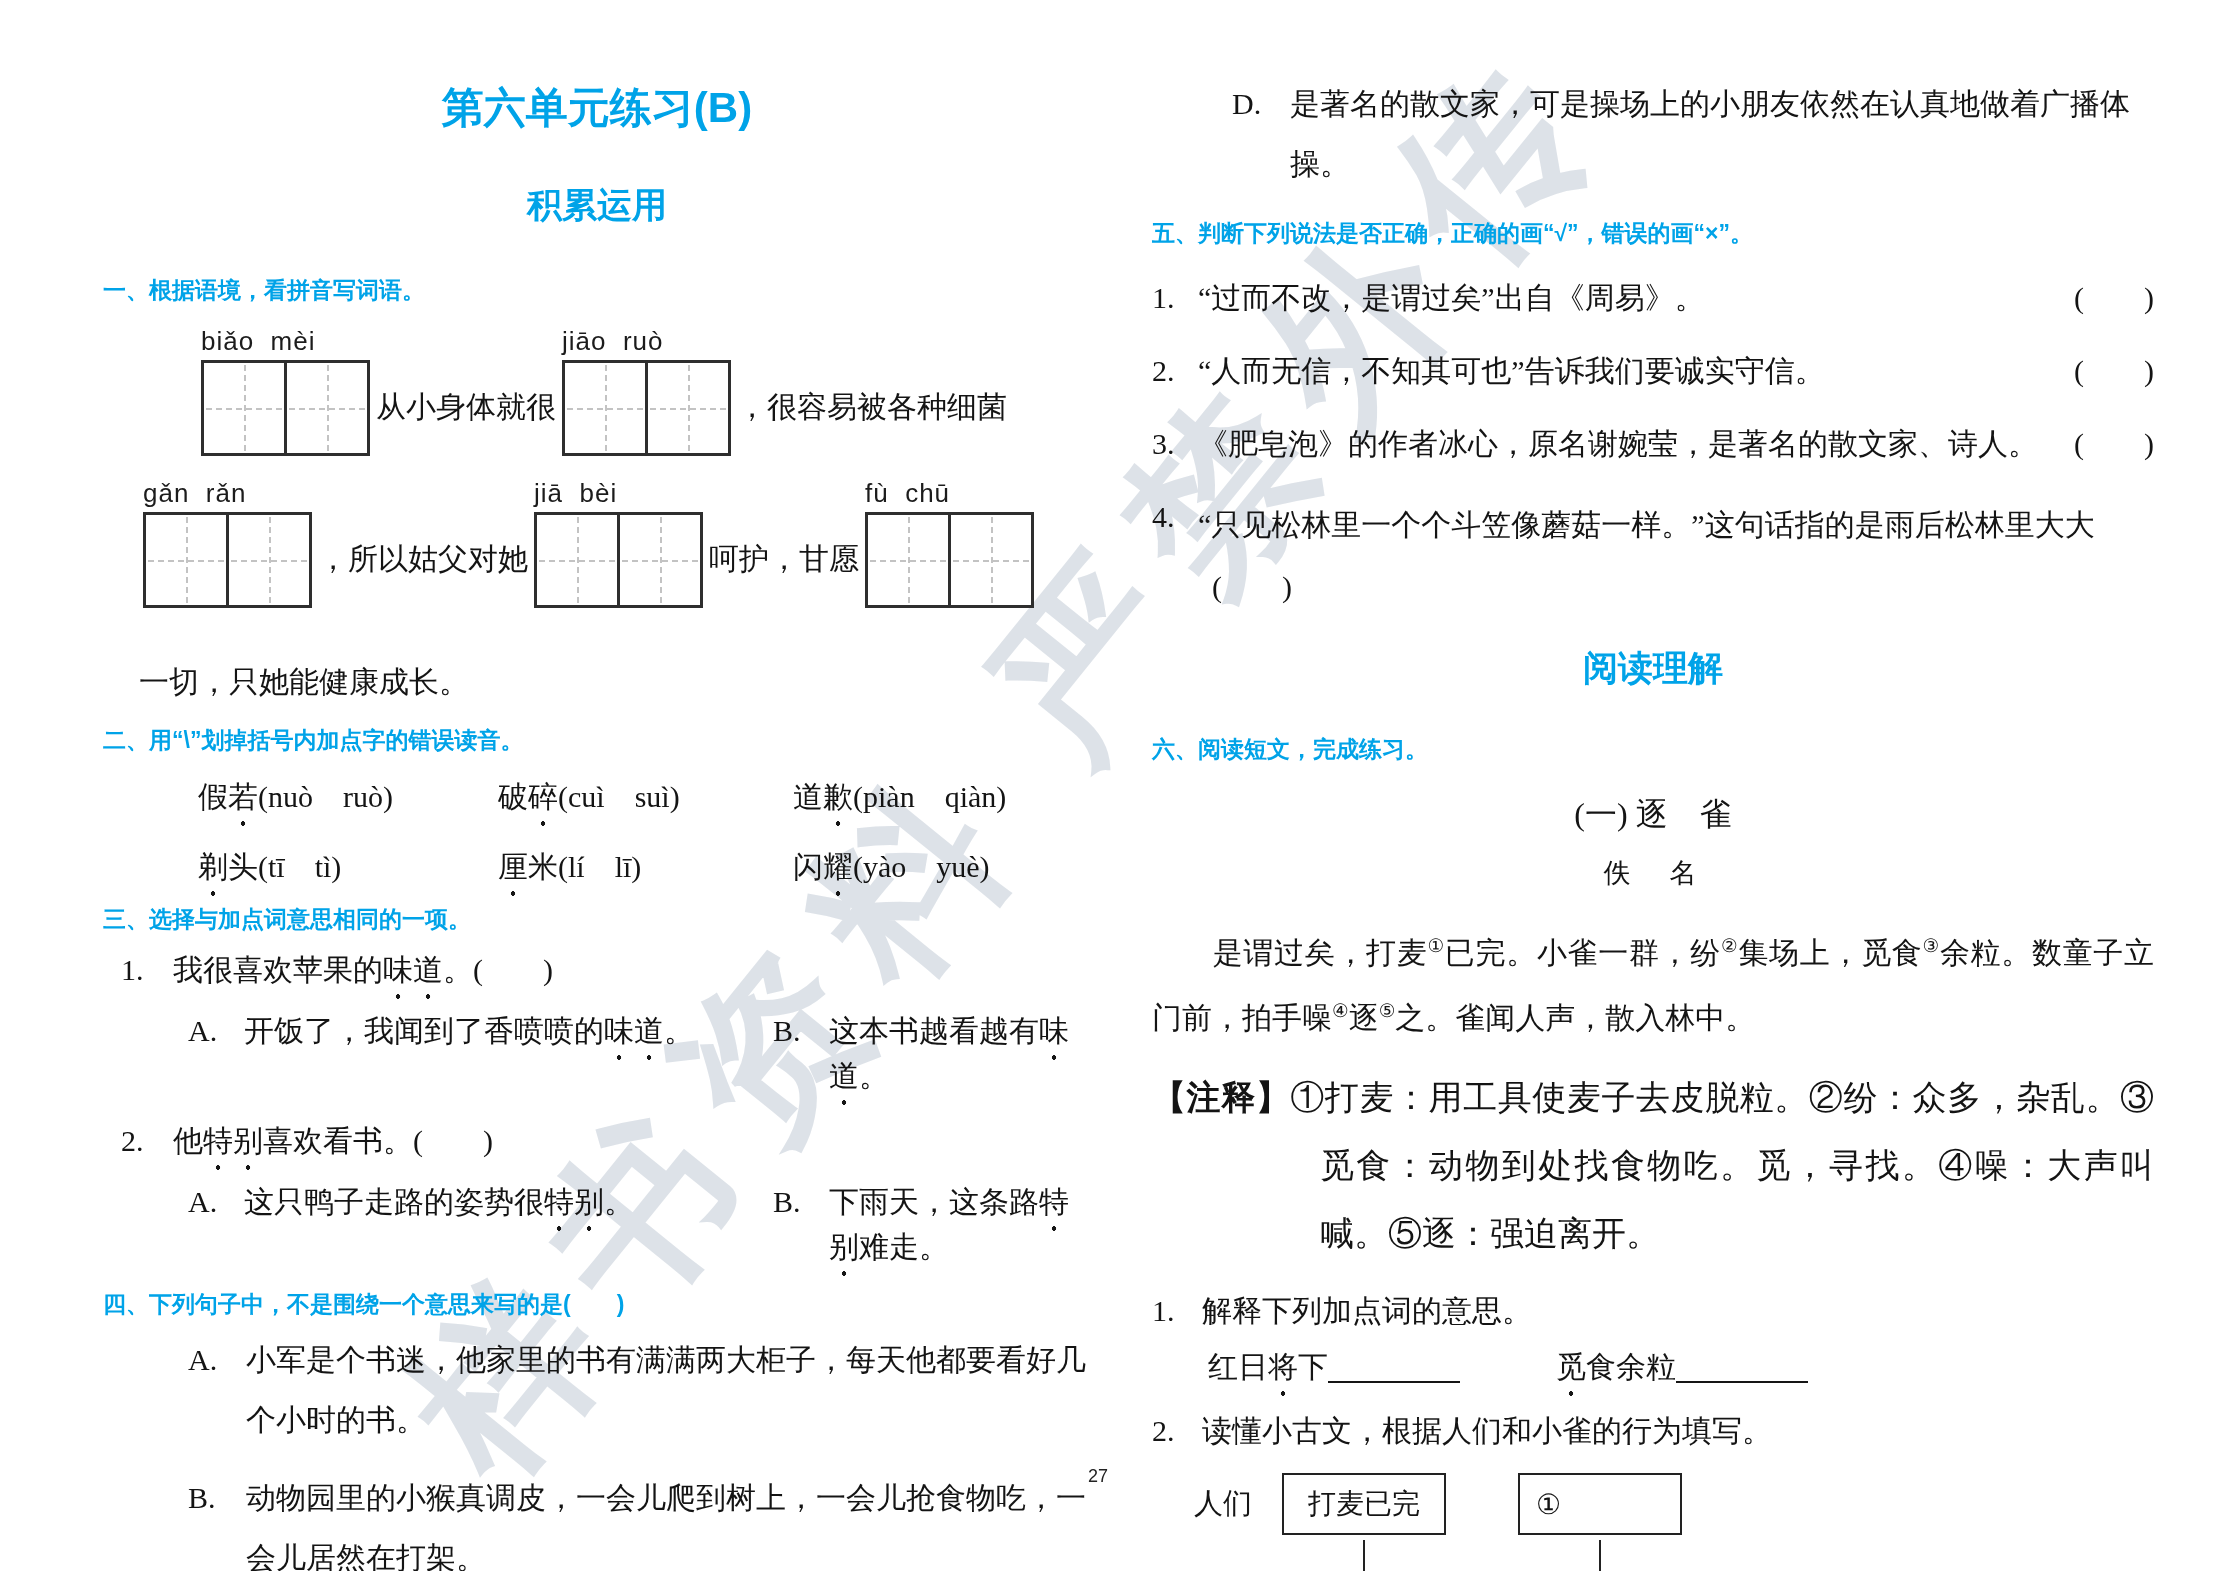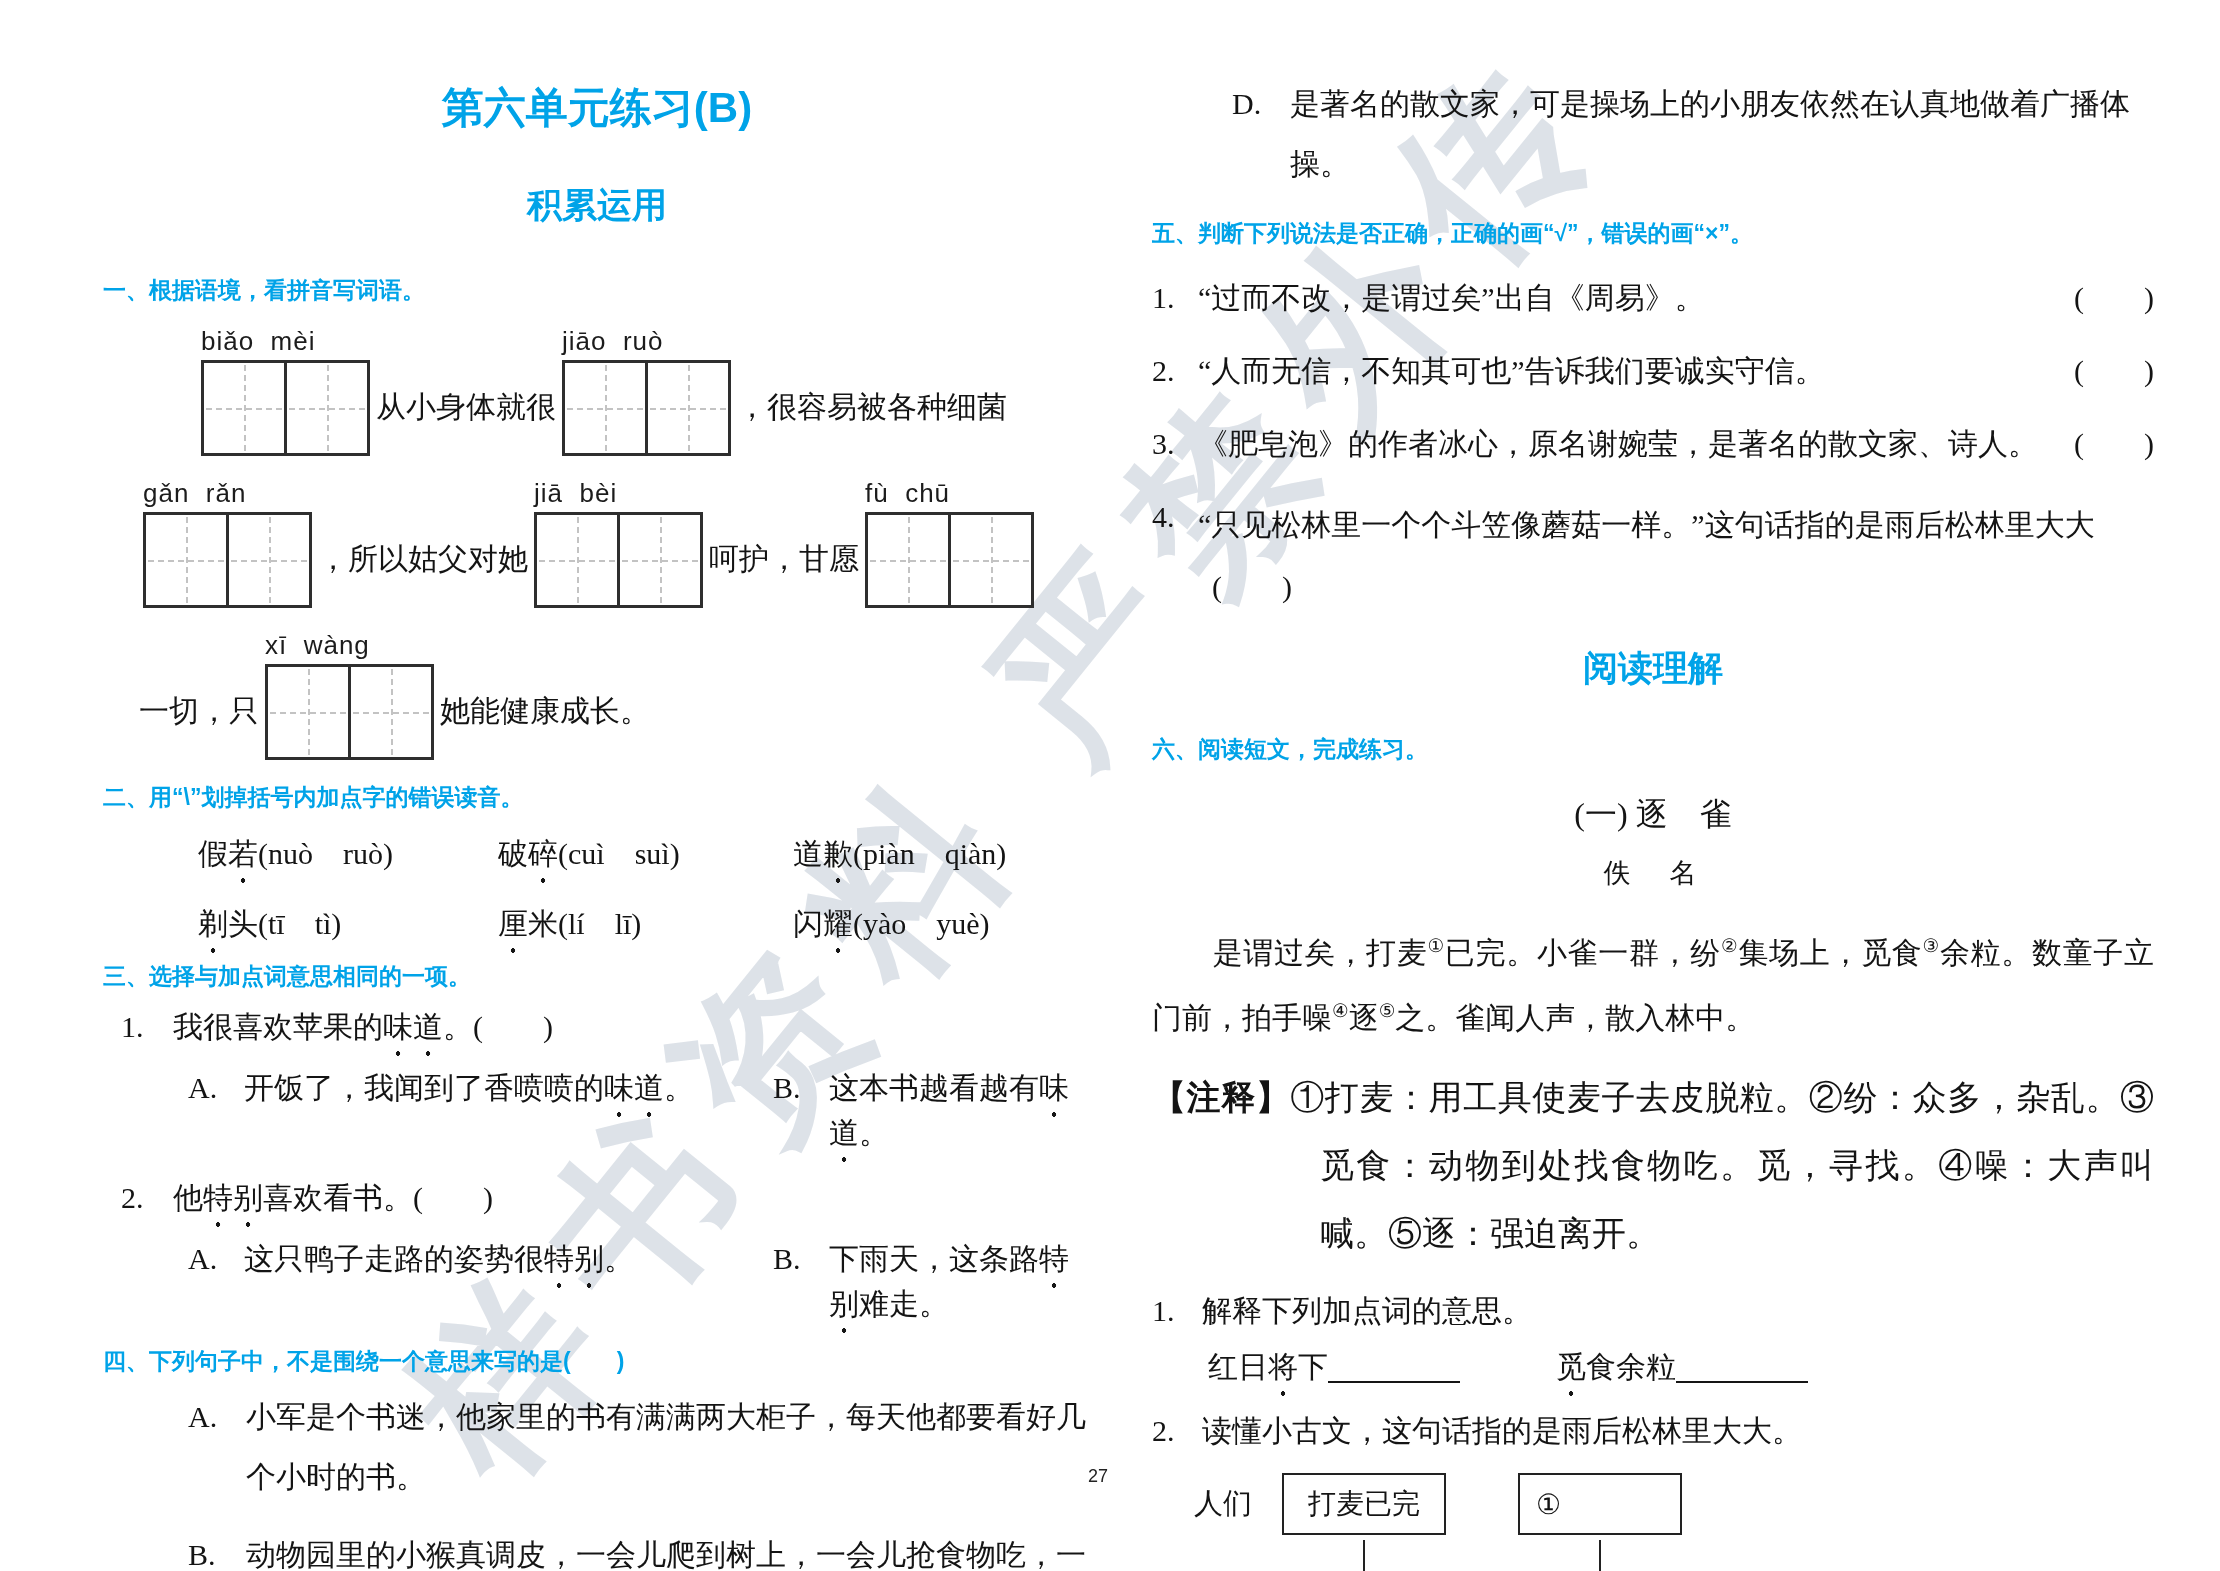--- a/index.html
+++ b/index.html
@@ -133,27 +133,20 @@
         <span class="pinyin">fù  chū</span>
         <span class="boxes">
             <span class="cell"></span>
             <span class="cell"></span>
           </span>
       </span>
     </div>
 
     <div class="krow" style="margin-left:36px;">
       <span class="txt">一切，只</span>
-      <span class="pygroup">
-        <span class="pinyin">xī  wàng</span>
-        <span class="boxes">
-            <span class="cell"></span>
-            <span class="cell"></span>
-          </span>
-      </span>
       <span class="txt">她能健康成长。</span>
     </div>
 
     <h3 class="sec-heading" style="margin-top:14px;">二、用“\”划掉括号内加点字的错误读音。</h3>
     <div class="du-grid">
       <span><span>假</span><span class="em">若</span><span></span><span>(nuò　ruò)</span></span>
       <span><span>破</span><span class="em">碎</span><span></span><span>(cuì　suì)</span></span>
       <span><span>道</span><span class="em">歉</span><span></span><span>(piàn　qiàn)</span></span>
       <span><span></span><span class="em">剃</span><span>头</span><span>(tī　tì)</span></span>
       <span><span></span><span class="em">厘</span><span>米</span><span>(lí　lī)</span></span>
@@ -251,21 +244,21 @@
     <div class="qline">
       <span class="num">1.</span>
       <span>解释下列加点词的意思。</span>
     </div>
     <div class="blankline">
       <span>红日</span><span class="em">将</span><span>下</span><span class="blank"></span><span class="gap-lg"></span><span class="em">觅</span><span>食余粒</span><span class="blank"></span>
     </div>
 
     <div class="qline">
       <span class="num">2.</span>
-      <span>读懂小古文，这句话指的是雨后松林里大大。</span>
+      <span>读懂小古文，根据人们和小雀的行为填写。</span>
     </div>
 
     <div class="diagram">
       <div class="drow">
         <span class="dlabel">人们</span>
         <span class="dbox">打麦已完</span>
         <span class="dbox numbox">①</span>
       </div>
       <div class="arrowband">
         <span class="arrow a1"></span>

